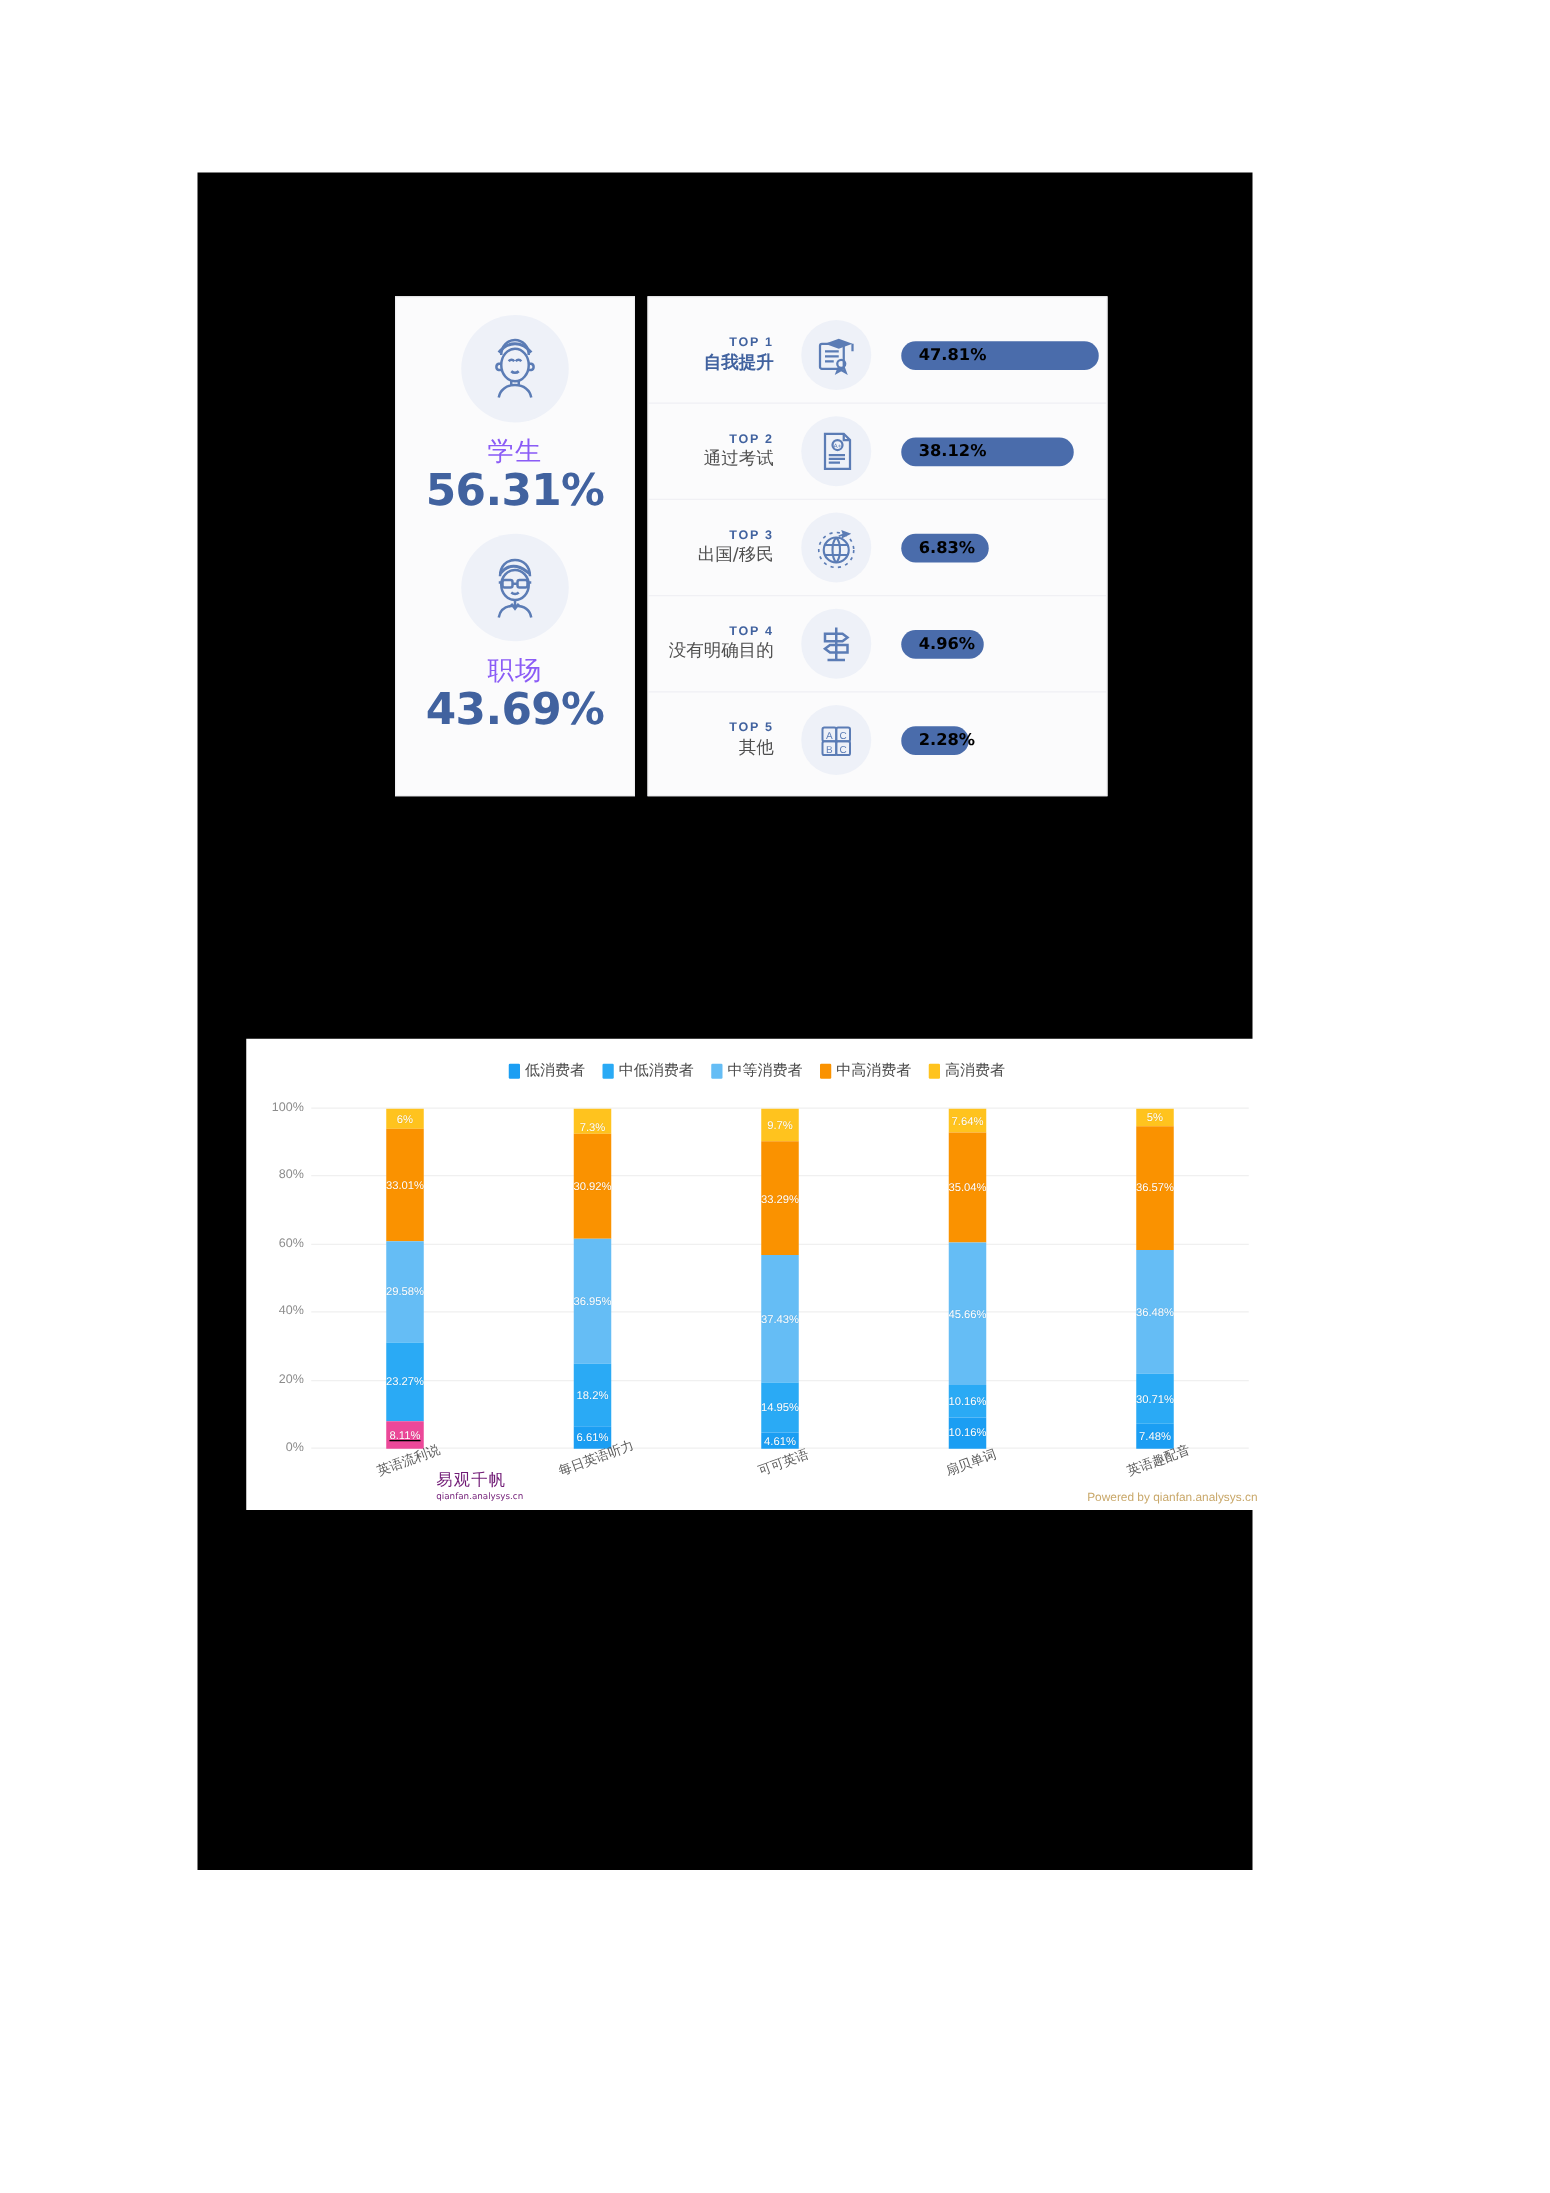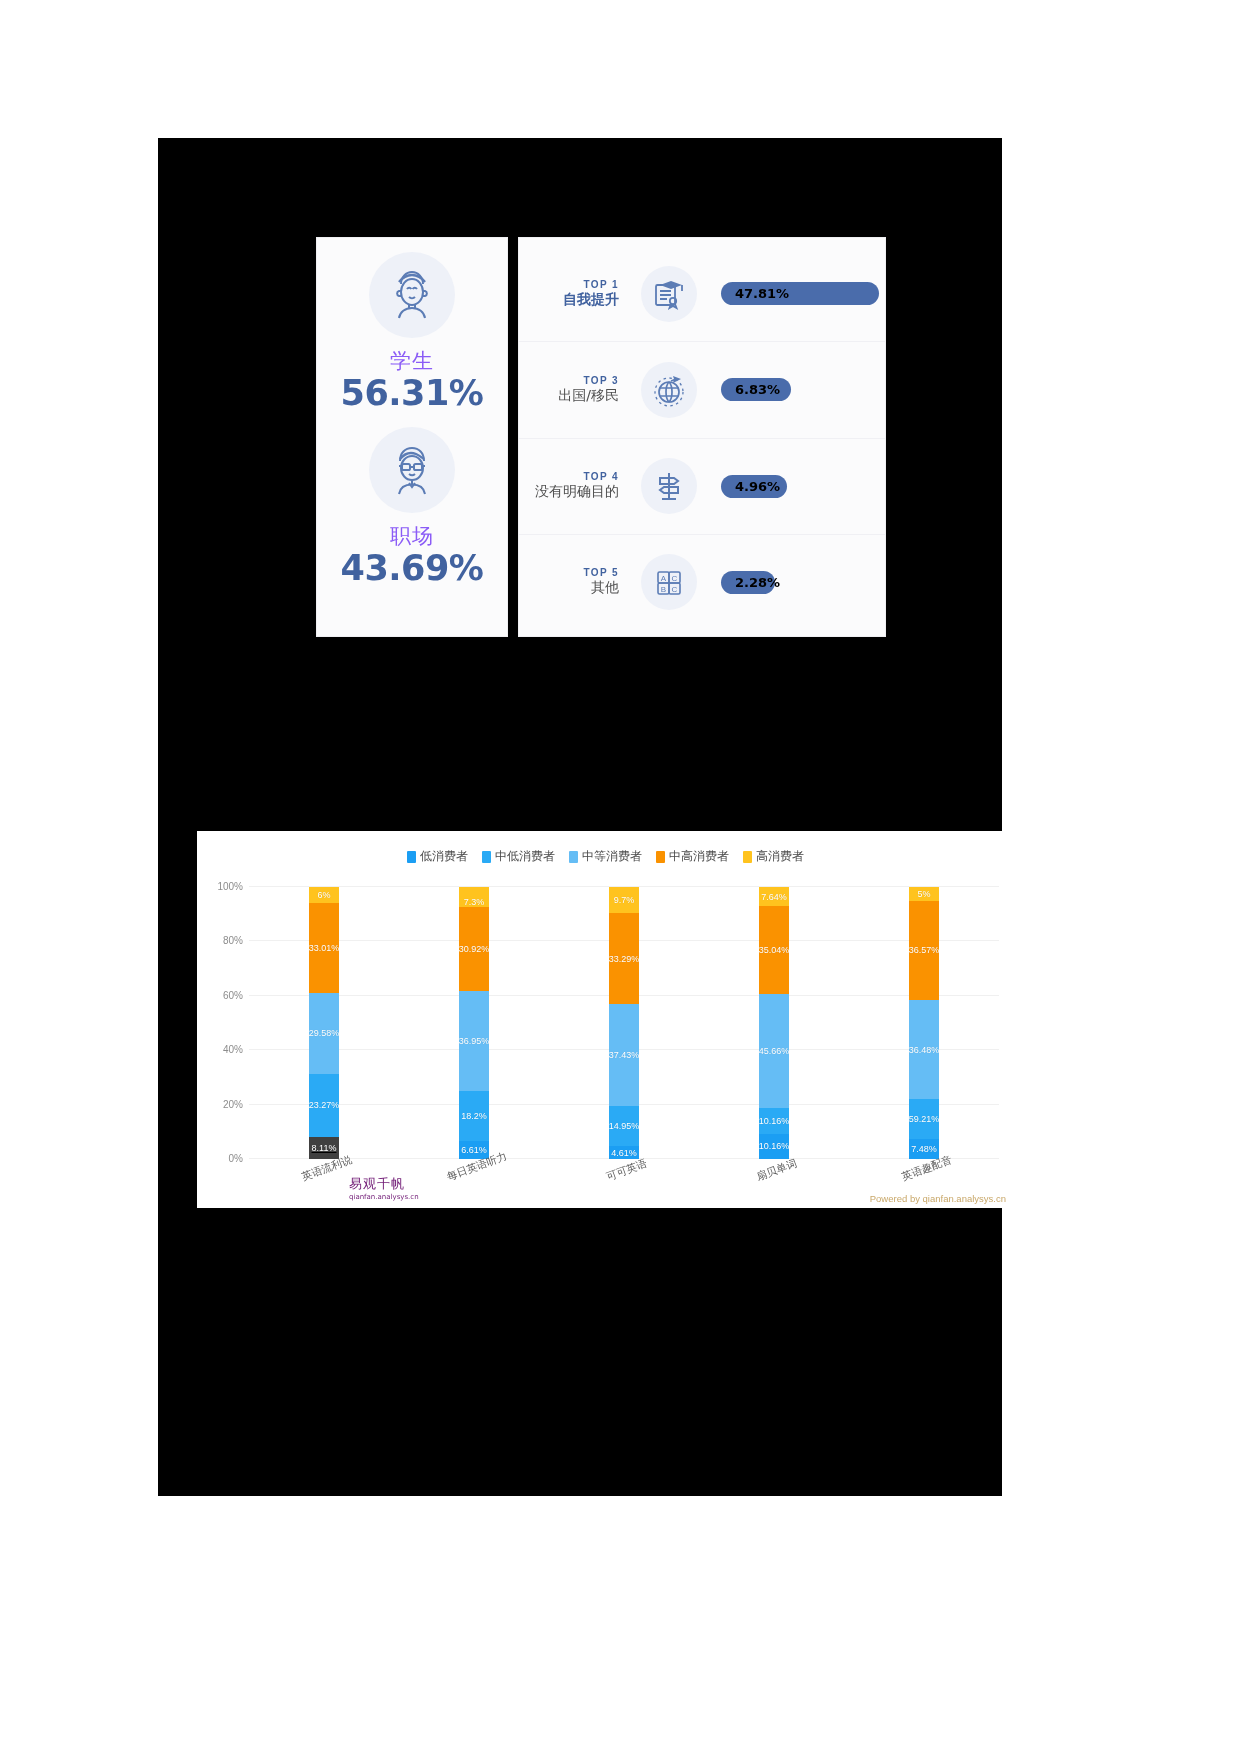--- a/index.html
+++ b/index.html
@@ -276,20 +276,38 @@
             <path d="M33 11v6"></path>
             <circle cx="24" cy="27" r="3.2"></circle>
             <path d="M22 30l-1.5 4 3.5-2 3.5 2-1.5-4"></path>
           </svg>
         </div>
         <div class="pill" style="width:158px">
           <span>47.81%</span>
         </div>
       </div>
 
+      <div class="top-row">
+        <div class="rank-label">
+          <div class="rank-num">TOP 2</div>
+          <div class="rank-name">通过考试</div>
+        </div>
+        <div class="icon-circle">
+          <svg width="38" height="38" viewBox="0 0 38 38" fill="none" stroke="#5b7cb5" stroke-width="1.8">
+            <path d="M10 5h15l5 5v23H10z"></path>
+            <path d="M25 5v5h5"></path>
+            <circle cx="20" cy="14" r="4"></circle>
+            <text x="20" y="16.5" font-size="5" fill="#5b7cb5" stroke="none" text-anchor="middle" font-family="Liberation Sans">A+</text>
+            <path d="M13 22h13M13 25h13M13 28h9"></path>
+          </svg>
+        </div>
+        <div class="pill" style="width:138px">
+          <span>38.12%</span>
+        </div>
+      </div>
 
       <div class="top-row">
         <div class="rank-label">
           <div class="rank-num">TOP 3</div>
           <div class="rank-name">出国/移民</div>
         </div>
         <div class="icon-circle">
           <svg width="40" height="40" viewBox="0 0 40 40" fill="none" stroke="#5b7cb5" stroke-width="1.7">
             <circle cx="20" cy="22" r="10"></circle>
             <path d="M20 12c-4 4-4 16 0 20M20 12c4 4 4 16 0 20M10.5 18h19M10.5 26h19"></path>
@@ -398,21 +416,21 @@
               </div>
               <div class="seg" style="background: rgb(250, 146, 0); height: 33.01%;">
                 <span class="seg-label">33.01%</span>
               </div>
               <div class="seg" style="background: rgb(101, 189, 245); height: 29.58%;">
                 <span class="seg-label">29.58%</span>
               </div>
               <div class="seg" style="background: rgb(42, 170, 245); height: 23.27%;">
                 <span class="seg-label">23.27%</span>
               </div>
-              <div class="seg" style="background: #404040; height: 8.11%; text-decoration: underline;">
+              <div class="seg" style="background: #ec4899; height: 8.11%; text-decoration: underline;">
                 <span class="seg-label">8.11%</span>
               </div>
             </div>
             <div class="xlabel">英语流利说</div>
           </div>
           <div class="bar-col">
             <div class="bar">
               <div class="seg" style="background: rgb(255, 195, 30); height: 7.3%; align-items: flex-end;">
                 <span class="seg-label">7.3%</span>
               </div>
@@ -476,21 +494,21 @@
               <div class="seg" style="background: rgb(255, 195, 30); height: 5%;">
                 <span class="seg-label">5%</span>
               </div>
               <div class="seg" style="background: rgb(250, 146, 0); height: 36.57%;">
                 <span class="seg-label">36.57%</span>
               </div>
               <div class="seg" style="background: rgb(101, 189, 245); height: 36.48%;">
                 <span class="seg-label">36.48%</span>
               </div>
               <div class="seg" style="background: rgb(42, 170, 245); height: 14.45%;">
-                <span class="seg-label">59.21%</span>
+                <span class="seg-label">30.71%</span>
               </div>
               <div class="seg" style="background: rgb(27, 158, 243); height: 7.48%;">
                 <span class="seg-label">7.48%</span>
               </div>
             </div>
             <div class="xlabel">英语趣配音</div>
           </div>
         </div>
       <div class="watermark">
         <span>易观千帆</span>

